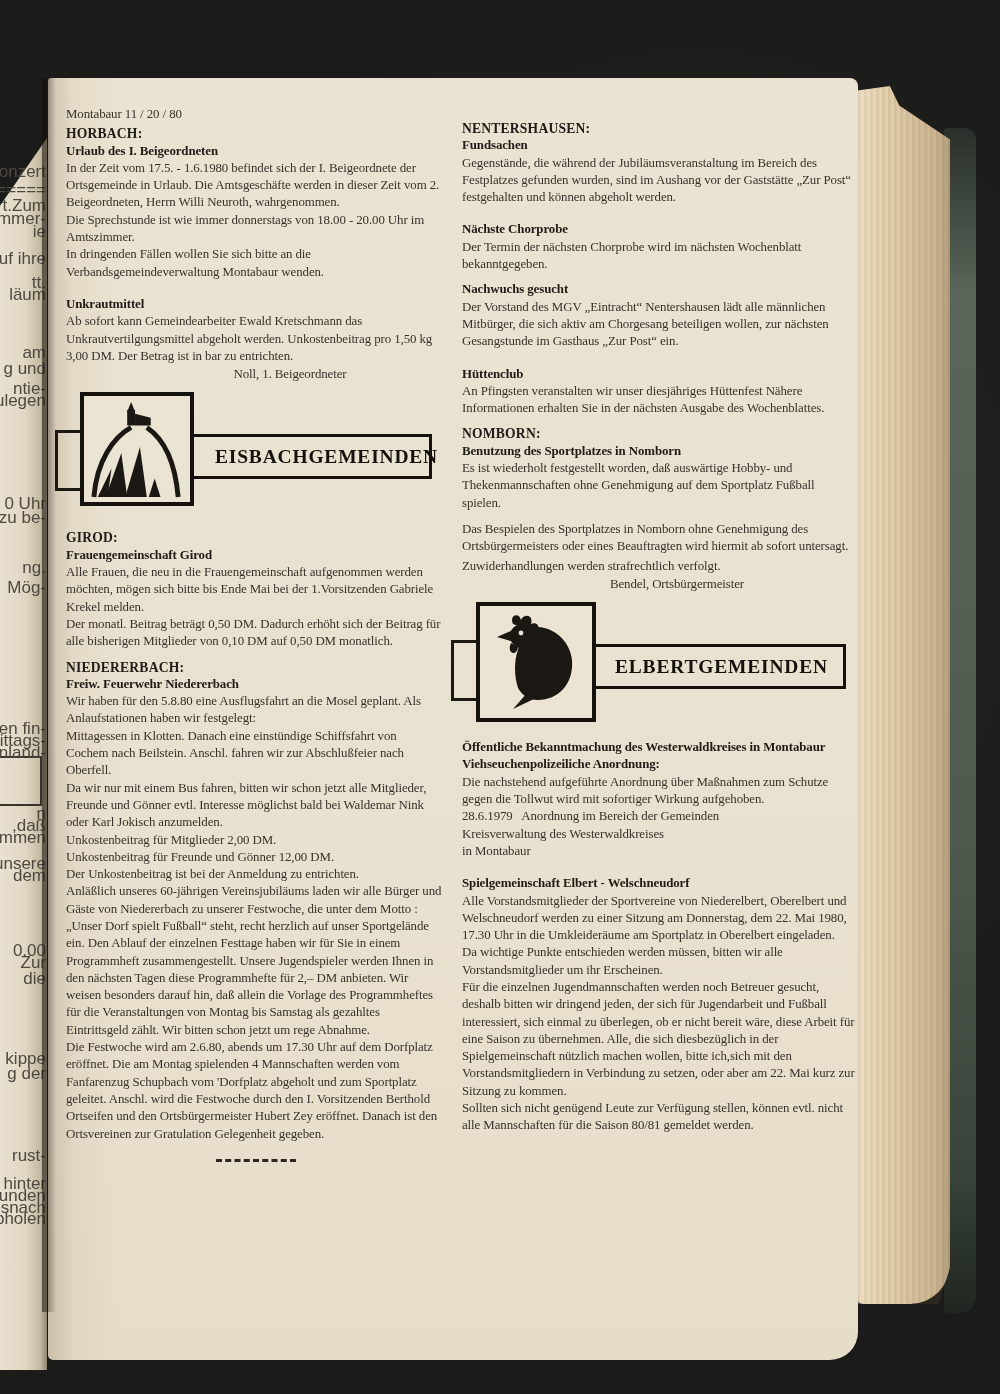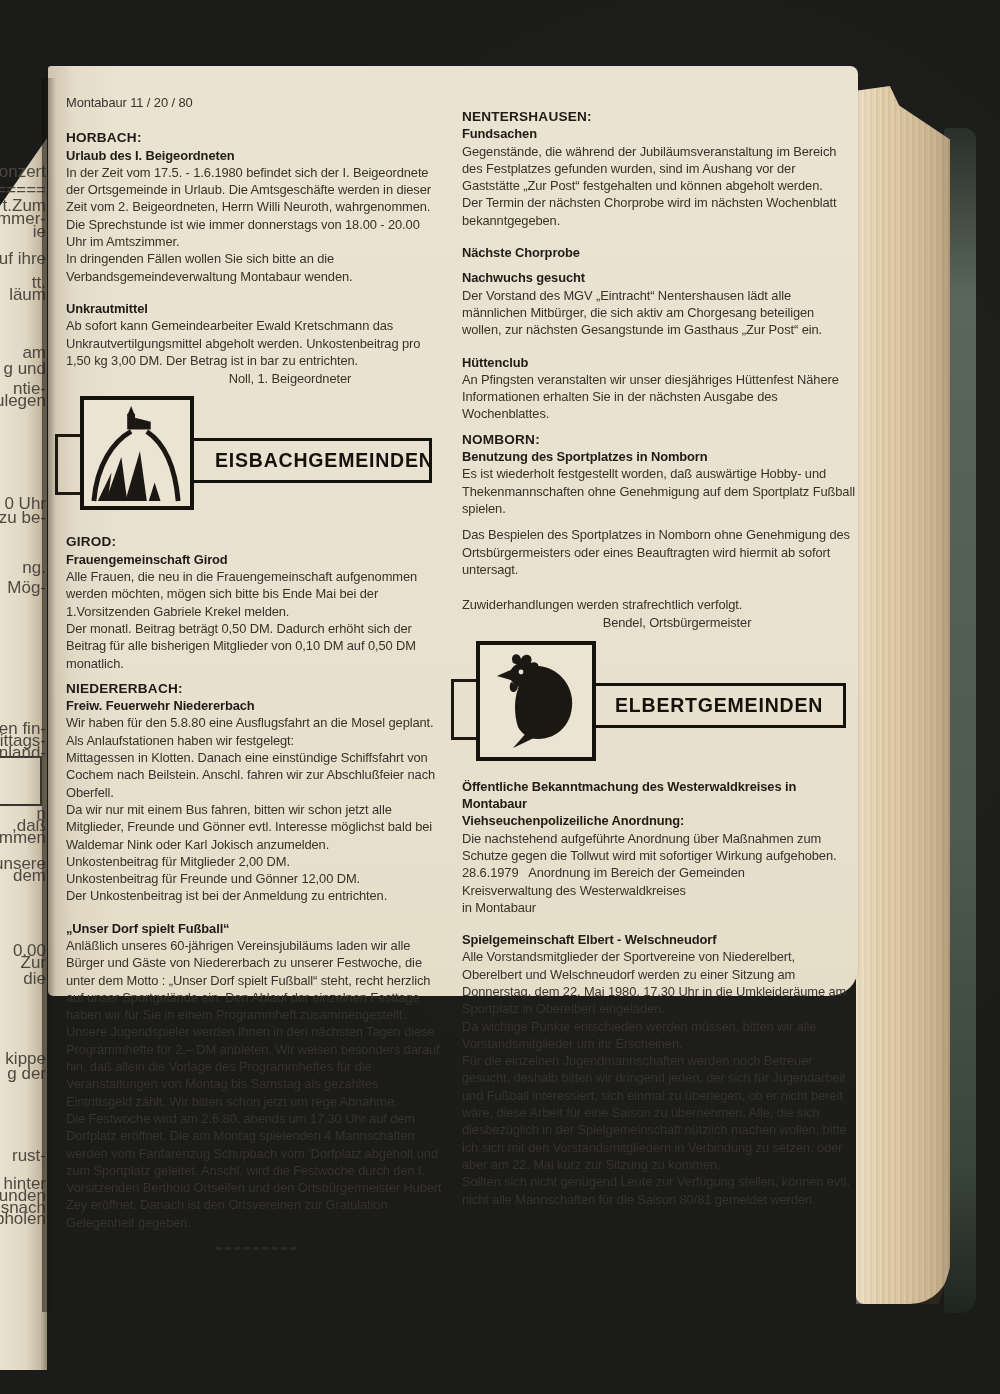--- a/index.html
+++ b/index.html
@@ -48,37 +48,38 @@
   
   .cover-edge {
     position:absolute; left:944px; top:128px; width:32px; height:1185px;
     background:linear-gradient(180deg,#29302a 0,#5a665a 14%,#4e5a4e 60%,#39443a 88%,#1f2620 100%);
     border-radius:4px 12px 16px 4px;
     z-index:0;
   }
 
   
   .page {
-    position:absolute; left:48px; top:66px; width:810px; height:930px;
+    position:absolute; left:48px; top:78px; width:810px; height:1282px;
     background:
       linear-gradient(90deg, rgba(120,100,70,0.25) 0, rgba(120,100,70,0.06) 26px, rgba(120,100,70,0) 70px),
       linear-gradient(180deg,#ebe3d1 0,#e9e1cf 60%,#e6ddc9 100%);
     border-radius:3px 8px 28px 5px;
     box-shadow:0 0 1px rgba(0,0,0,0.4);
     z-index:2;
+    font-family:Liberation Serif, serif;
   }
 
   .col { position:absolute; color:#37322b; font-size:12.9px; line-height:17.3px; letter-spacing:-0.1px; }
   .col-left  { left:18px;  top:28px; width:376px; }
   .col-right { left:414px; top:42px; width:394px; }
 
   .para { margin:0; }
   .town { font-weight:bold; font-size:13.6px; letter-spacing:0.2px; color:#1f1b16; }
   .head { font-weight:bold; color:#1f1b16; }
-  .mt-xs { margin-top:18px; }
+  .mt-xs { margin-top:2px; }
   .mt-s  { margin-top:9px; }
   .mt-m  { margin-top:15px; }
   .mt-l  { margin-top:8px; }
   .sig-left  { text-align:center; padding-left:72px; margin-top:1px; }
   .sig-right { text-align:center; padding-left:36px; margin-top:1px; }
   .indent { padding-left:106px; }
   .pre { white-space:pre-wrap; }
 
   
   .logo-row { position:relative; height:122px; }
@@ -197,34 +198,33 @@
 
       <div class="para town mt-l">NIEDERERBACH:</div>
       <div class="para head">Freiw. Feuerwehr Niedererbach</div>
       <div class="para">Wir haben für den 5.8.80 eine Ausflugsfahrt an die Mosel geplant. Als Anlaufstationen haben wir festgelegt:</div>
       <div class="para">Mittagessen in Klotten. Danach eine einstündige Schiffsfahrt von Cochem nach Beilstein. Anschl. fahren wir zur  Abschlußfeier nach Oberfell.</div>
       <div class="para">Da wir nur mit einem Bus fahren, bitten wir schon jetzt alle Mitglieder, Freunde und Gönner evtl. Interesse möglichst bald bei Waldemar Nink oder Karl Jokisch anzumelden.</div>
       <div class="para">Unkostenbeitrag für Mitglieder 2,00 DM.</div>
       <div class="para">Unkostenbeitrag für Freunde und Gönner 12,00 DM.</div>
       <div class="para">Der Unkostenbeitrag ist bei der Anmeldung zu entrichten.</div>
 
-      <div class="para head mt-m">„Unser Dorf spielt Fußball“</div>
       <div class="para">Anläßlich unseres 60-jährigen Vereinsjubiläums laden wir alle Bürger und Gäste von Niedererbach zu unserer Festwoche, die unter dem Motto : „Unser Dorf spielt Fußball“ steht, recht herzlich auf unser Sportgelände ein. Den Ablauf der einzelnen Festtage haben  wir für Sie in einem Programmheft zusammengestellt. Unsere Jugendspieler werden Ihnen in den nächsten Tagen diese Programmhefte für 2,– DM anbieten. Wir weisen besonders darauf hin, daß allein die Vorlage des Programmheftes für die Veranstaltungen von Montag bis Samstag als gezahltes Eintrittsgeld zählt. Wir bitten schon jetzt um rege Abnahme.</div>
       <div class="para">Die Festwoche wird am 2.6.80, abends um 17.30 Uhr  auf dem Dorfplatz eröffnet. Die am Montag spielenden 4 Mannschaften werden vom Fanfarenzug Schupbach vom 'Dorfplatz abgeholt und zum Sportplatz geleitet. Anschl. wird die Festwoche durch den I. Vorsitzenden Berthold Ortseifen und den Ortsbürgermeister Hubert Zey eröffnet. Danach ist  den Ortsvereinen zur Gratulation Gelegenheit gegeben.</div>
 
       <div class="dashes"></div>
     </div>
 
     <div class="col col-right">
       <div class="para town">NENTERSHAUSEN:</div>
       <div class="para head">Fundsachen</div>
       <div class="para">Gegenstände, die während der Jubiläumsveranstaltung im Bereich des Festplatzes gefunden wurden, sind im  Aushang vor der Gaststätte „Zur Post“ festgehalten und können abgeholt werden.</div>
 
+      <div class="para head mt-m">Nächste Chorprobe</div>
       <div class="para">Der Termin der nächsten Chorprobe wird im nächsten Wochenblatt bekanntgegeben.</div>
-      <div class="para head mt-m">Nächste Chorprobe</div>
 
       <div class="para head mt-l">Nachwuchs gesucht</div>
       <div class="para">Der Vorstand des MGV „Eintracht“ Nentershausen lädt alle männlichen Mitbürger, die sich aktiv am Chorgesang beteiligen wollen, zur nächsten Gesangstunde im Gasthaus „Zur Post“ ein.</div>
 
       <div class="para head mt-m">Hüttenclub</div>
       <div class="para">An Pfingsten veranstalten wir unser diesjähriges Hüttenfest Nähere Informationen erhalten  Sie in der nächsten Ausgabe des Wochenblattes.</div>
 
       <div class="para town mt-l">NOMBORN:</div>
       <div class="para head">Benutzung des Sportplatzes in Nomborn</div>
       <div class="para">Es ist wiederholt festgestellt worden, daß auswärtige Hobby- und Thekenmannschaften ohne Genehmigung auf dem Sportplatz Fußball  spielen.</div>

